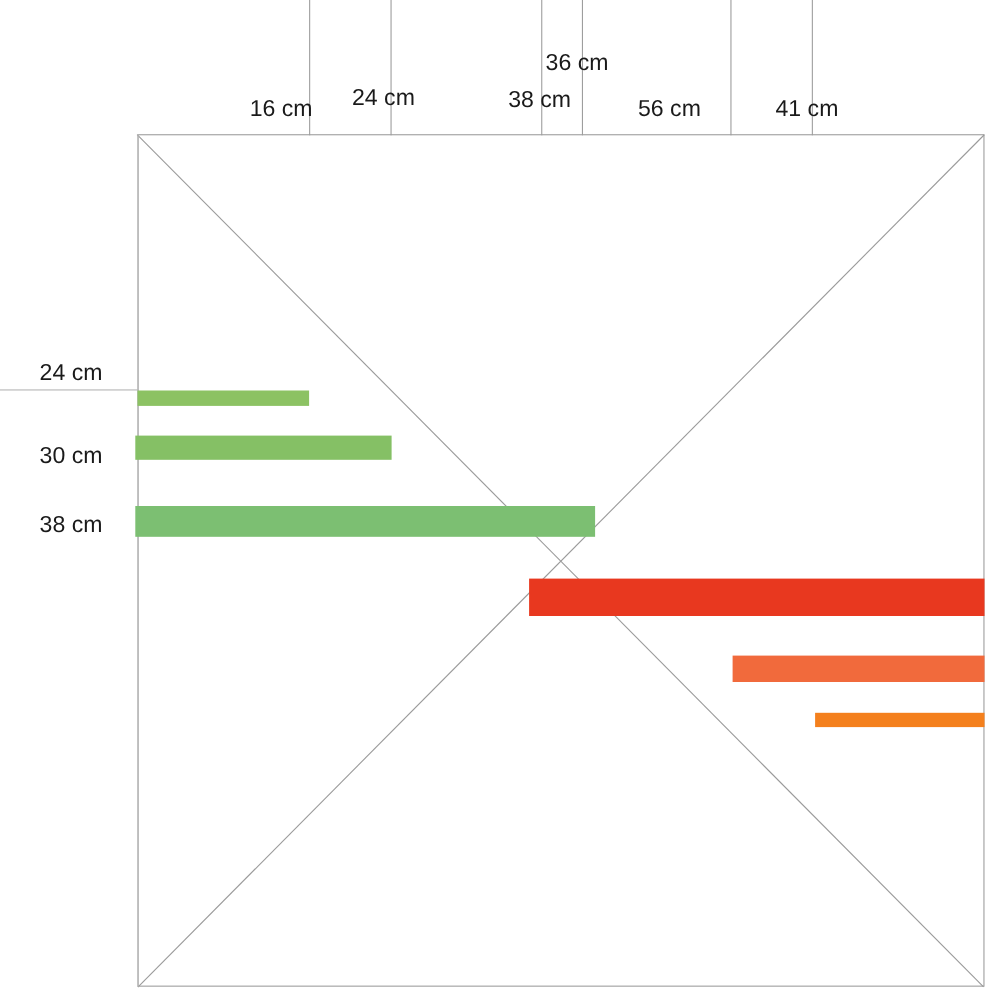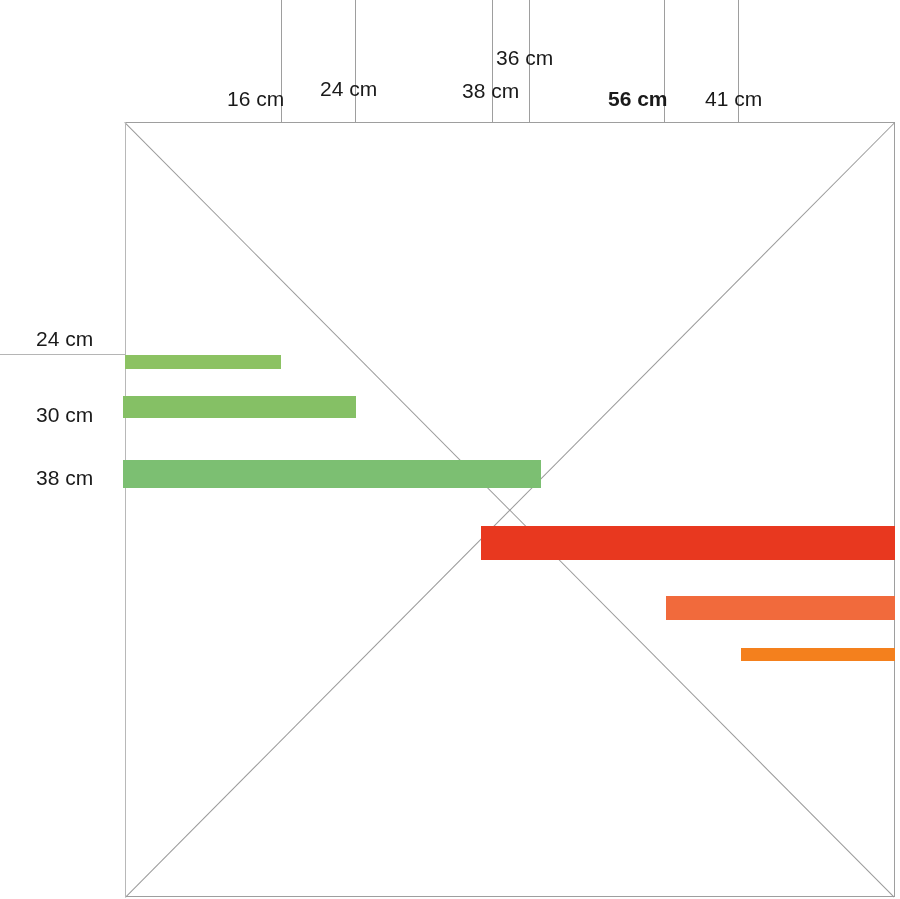--- a/index.html
+++ b/index.html
@@ -76,21 +76,21 @@
   <div class="vtick" style="left:738px; top:0px; height:123px;"></div>
 
   <div class="htick" style="left:0px; top:354px; width:126px;"></div>
 
   <div class="vtick" style="left:125px; top:122px; height:775px; background:#b8b8b8;"></div>
 
   <div class="tlabel" style="left:195px; top:88px;margin-left:32px;">16 cm</div>
   <div class="tlabel" style="left:320px; top:78px;">24 cm</div>
   <div class="tlabel" style="left:462px; top:80px;">38 cm</div>
   <div class="tlabel" style="left:496px; top:47px;">36 cm</div>
-  <div class="tlabel" style="left:608px; top:88px;font-weight:bold;">56 cm</div>
+  <div class="tlabel" style="left:580px; top:88px;">56 cm</div>
   <div class="tlabel" style="left:705px; top:88px;">41 cm</div>
 
   <div class="llabel" style="left:36px; top:328px;">24 cm</div>
   <div class="llabel" style="left:36px; top:384px;margin-top:20px;">30 cm</div>
   <div class="llabel" style="left:36px; top:467px;">38 cm</div>
 
   <div class="bar" style="left:125px; top:355px; width:156px; height:14px; background:#8cc263;"></div>
   <div class="bar" style="left:123px; top:396px; width:233px; height:22px; background:#85c065;"></div>
   <div class="bar" style="left:123px; top:460px; width:418px; height:28px; background:#7cbf72;"></div>
 

